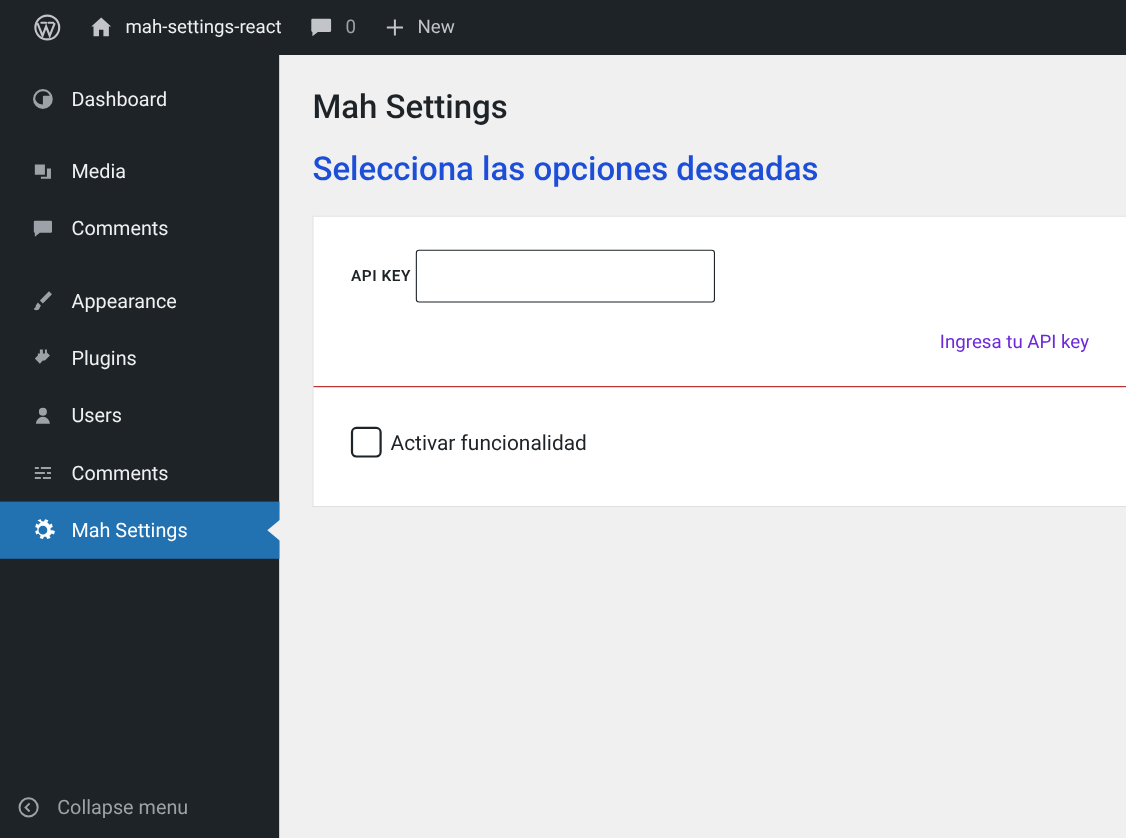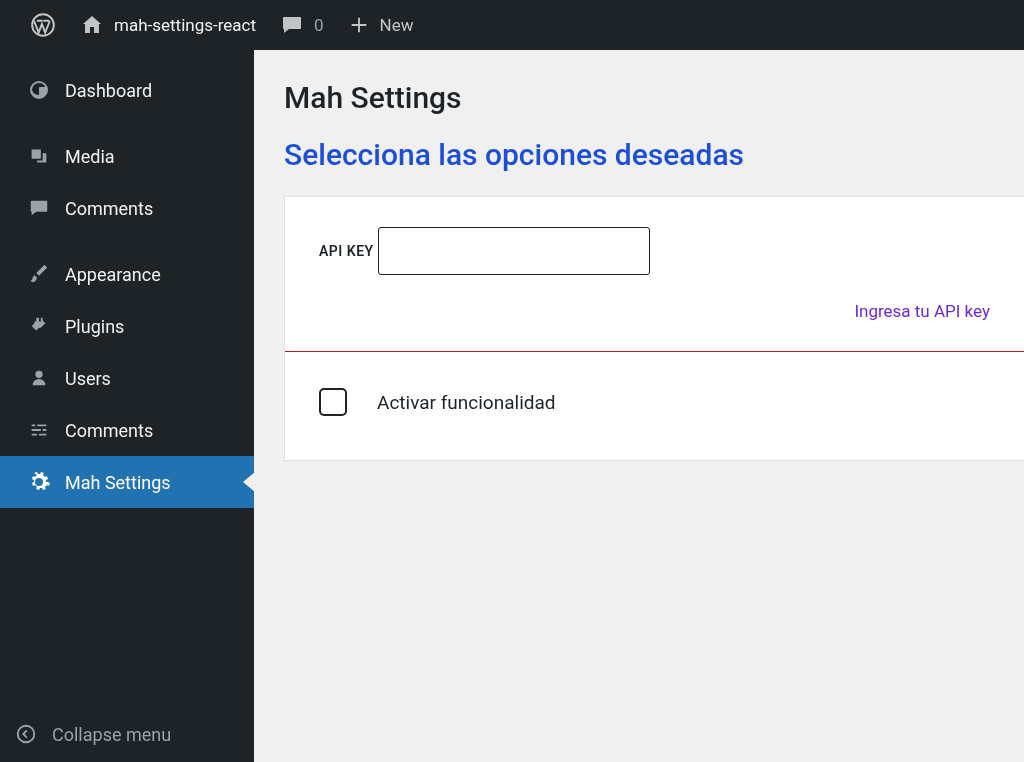--- a/index.html
+++ b/index.html
@@ -139,21 +139,21 @@
     }
     .help-text {
       color: #6d28d9;
       font-size: 17px;
       margin-top: 26px;
       text-align: right;
     }
     .toggle-row {
       display: flex;
       align-items: center;
-      gap: 30px;
+      gap: 8px;
       padding: 36px 34px 44px 34px;
     }
     .checkbox {
       width: 28px;
       height: 28px;
       border: 2px solid #1d2327;
       border-radius: 5px;
       cursor: pointer;
     }
     .toggle-label {

